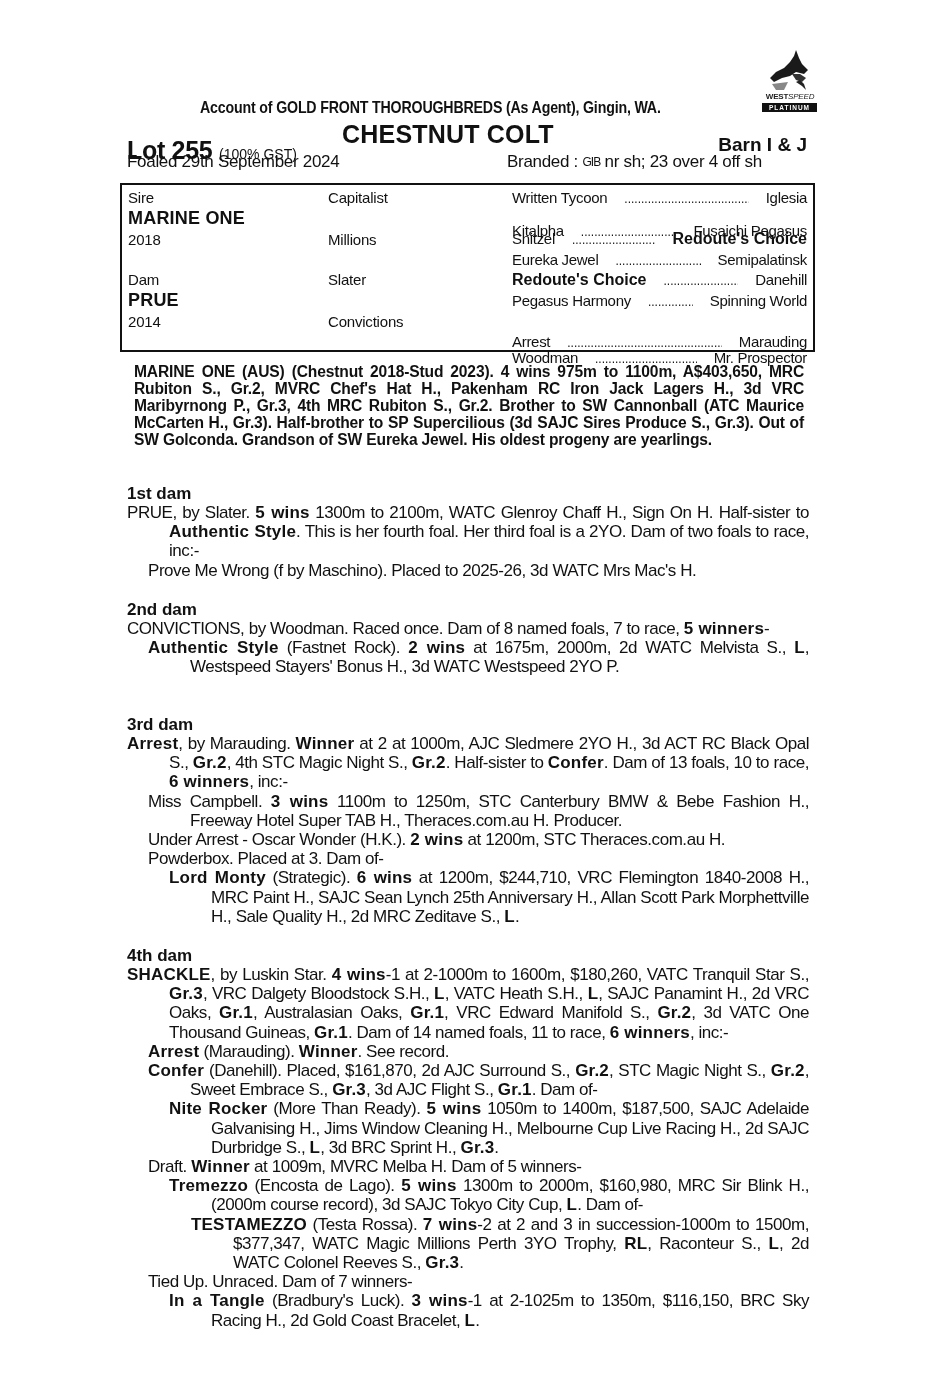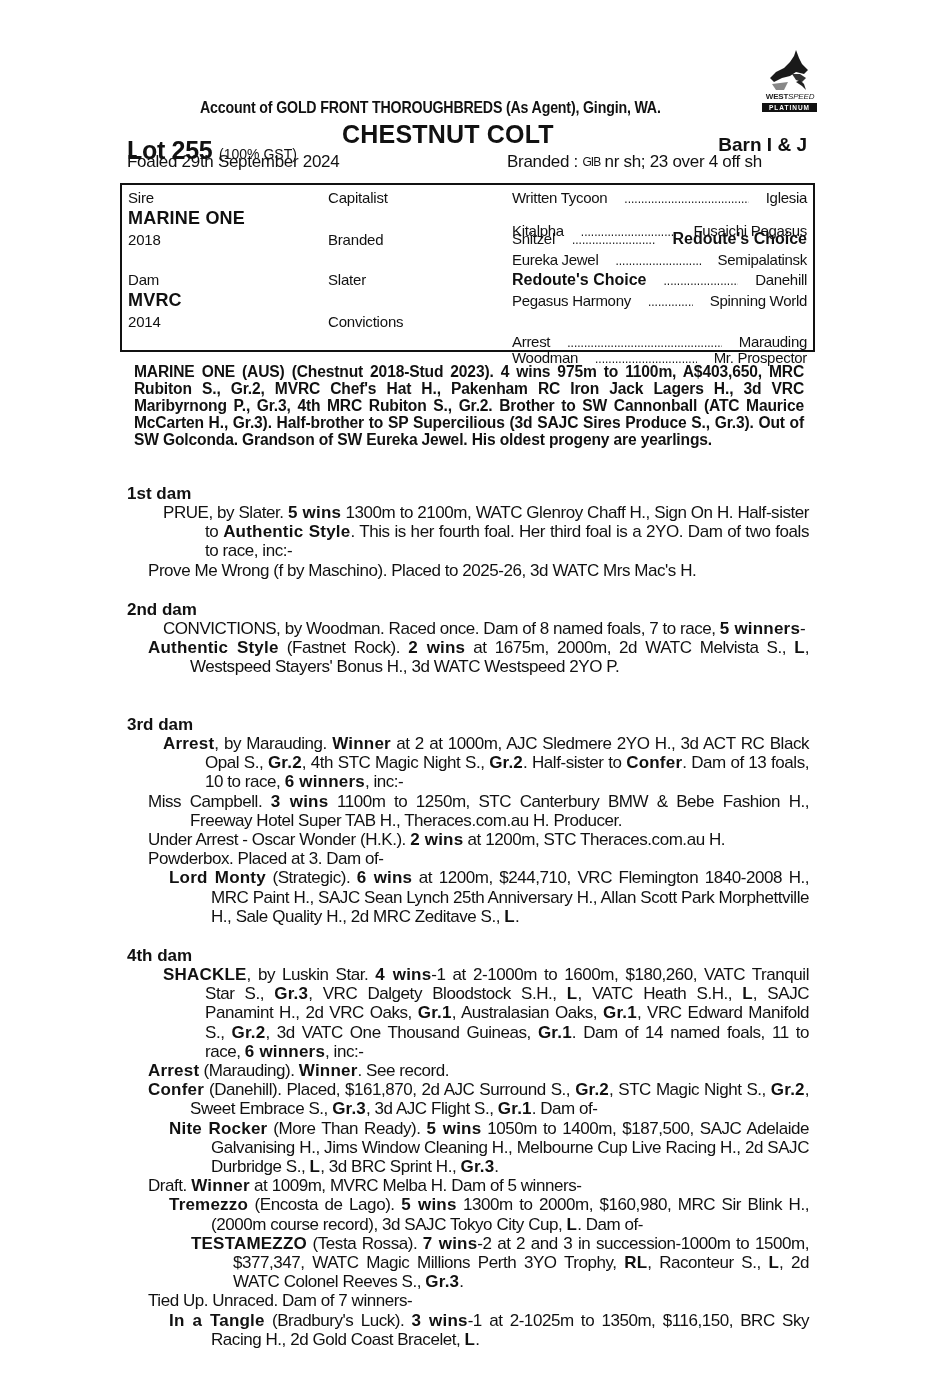--- a/index.html
+++ b/index.html
@@ -26,21 +26,21 @@
   .ped .g3 .dots { flex: 1; overflow: hidden; margin: 0 1px; }
   .ped .g3 .dots::after { content: "..........................................................................................."; letter-spacing: 0; font-size: 12px; }
   .ped .b { font-weight: bold; font-size: 16px; letter-spacing: 0; }
 
   .summary { position: absolute; left: 134px; top: 363px; width: 670px; font-size: 15.6px; font-weight: bold; line-height: 17px; text-align: justify; transform: scaleX(1); letter-spacing: -0.15px; }
 
   .sect { position: absolute; left: 127px; width: 682px; }
   .sect h3 { margin: 0; font-size: 17px; font-weight: bold; line-height: 19px; }
   .para { font-size: 17px; line-height: 19.2px; letter-spacing: -0.45px; text-align: justify; margin: 0; }
   .para b { font-weight: bold; letter-spacing: 0.2px; }
-  .i0 { padding-left: 42px; text-indent: -42px; margin-left: 36px; }
+  .i0 { padding-left: 42px; text-indent: -42px; }
   .i1 { padding-left: 63px; text-indent: -42px; }
   .i2 { padding-left: 84px; text-indent: -42px; }
   .i3 { padding-left: 106px; text-indent: -42px; }
 </style>
 </head>
 <body>
 
 <div class="logo">
   <svg class="logo-bird" viewBox="0 0 46 44">
     <path d="M30 2 L33 10 L36 16 L42 22 L38 26 L30 24 L24 28 L16 30 L8 34 L4 30 L10 24 L18 20 L24 14 L28 8 Z" fill="#1a1a1a"></path>
@@ -65,25 +65,25 @@
   <span>Branded :</span>
   <span class="brand-mark">GIB</span>
   <span>nr sh; 23 over 4 off sh</span>
 </div>
 
 <div class="ped">
   <div class="cell" style="left:6px;top:4px">Sire</div>
   <div class="cell big" style="left:6px;top:24px">MARINE ONE</div>
   <div class="cell" style="left:6px;top:46px">2018</div>
   <div class="cell" style="left:6px;top:86px">Dam</div>
-  <div class="cell big" style="left:6px;top:106px">MVRC</div>
+  <div class="cell big" style="left:6px;top:106px">PRUE</div>
   <div class="cell" style="left:6px;top:128px">2014</div>
 
   <div class="cell" style="left:206px;top:4px">Capitalist</div>
-  <div class="cell" style="left:206px;top:46px">Branded</div>
+  <div class="cell" style="left:206px;top:46px">Millions</div>
   <div class="cell" style="left:206px;top:86px">Slater</div>
   <div class="cell" style="left:206px;top:128px">Convictions</div>
 
   <div id="gen3">
       <div class="g3" style="top: 4px;">
         <span>Written Tycoon</span>
         <span class="dots"></span>
         <span>Iglesia</span>
       </div>
       <div class="g3" style="top: 37px; text-align: right;">

